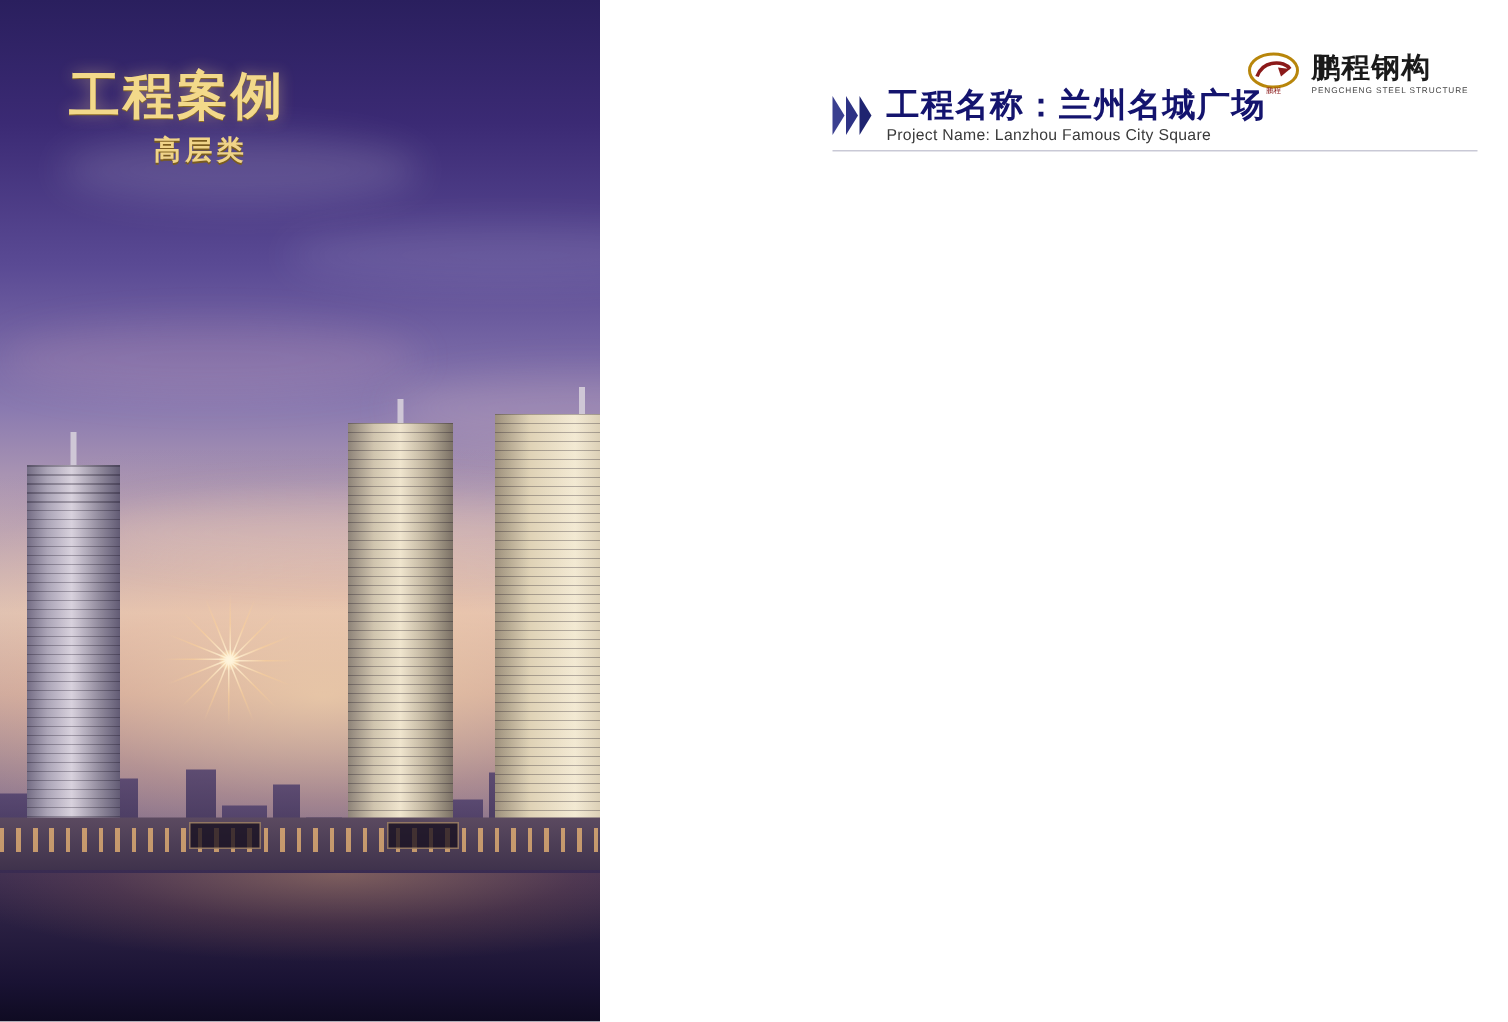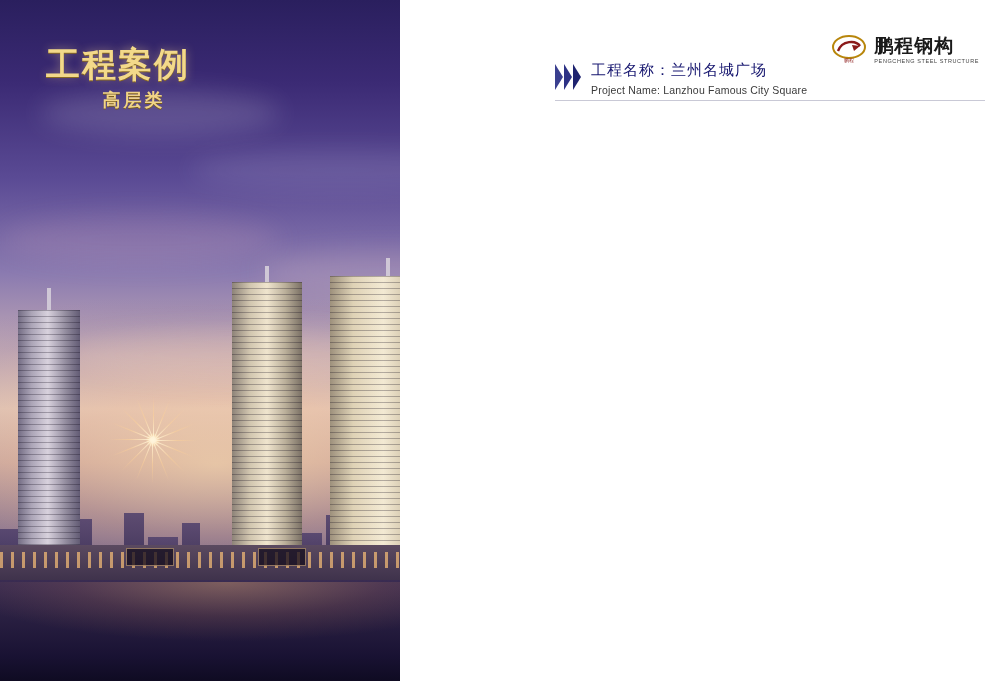--- a/index.html
+++ b/index.html
@@ -116,21 +116,21 @@
   .proj-head{position:absolute;left:36px;top:60px;display:flex;align-items:flex-start;}
   .chev{display:flex;gap:1px;margin-right:10px;margin-top:4px;}
   .chev span{display:block;width:8px;height:26px;position:relative;}
   .chev span::before{
     content:"";position:absolute;left:0;top:0;width:0;height:0;
     border-top:13px solid transparent;border-bottom:13px solid transparent;border-left:8px solid #2b2f7a;
   }
   .chev span:nth-child(1)::before{border-left-color:#3a3f8f;}
   .chev span:nth-child(2)::before{border-left-color:#2d3285;}
   .chev span:nth-child(3)::before{border-left-color:#1f2470;}
-  .proj-cn{font-family:"Liberation Serif", serif;font-size:15px;font-weight:400;color:#14146e;letter-spacing:1px;line-height:20px;}
+  .proj-cn{font-family:"Liberation Serif", serif;font-size:22px;font-weight:700;color:#14146e;letter-spacing:1px;line-height:20px;}
   .proj-en{font-size:10.5px;color:#3a3a3a;margin-top:4px;letter-spacing:.2px;}
   .head-rule{position:absolute;left:36px;top:100px;width:430px;height:1px;background:#c9c9d6;}
 </style>
 </head>
 <body>
 
 <div class="page">
 
   <div class="left-panel">
     <div class="sky-glow"></div>

